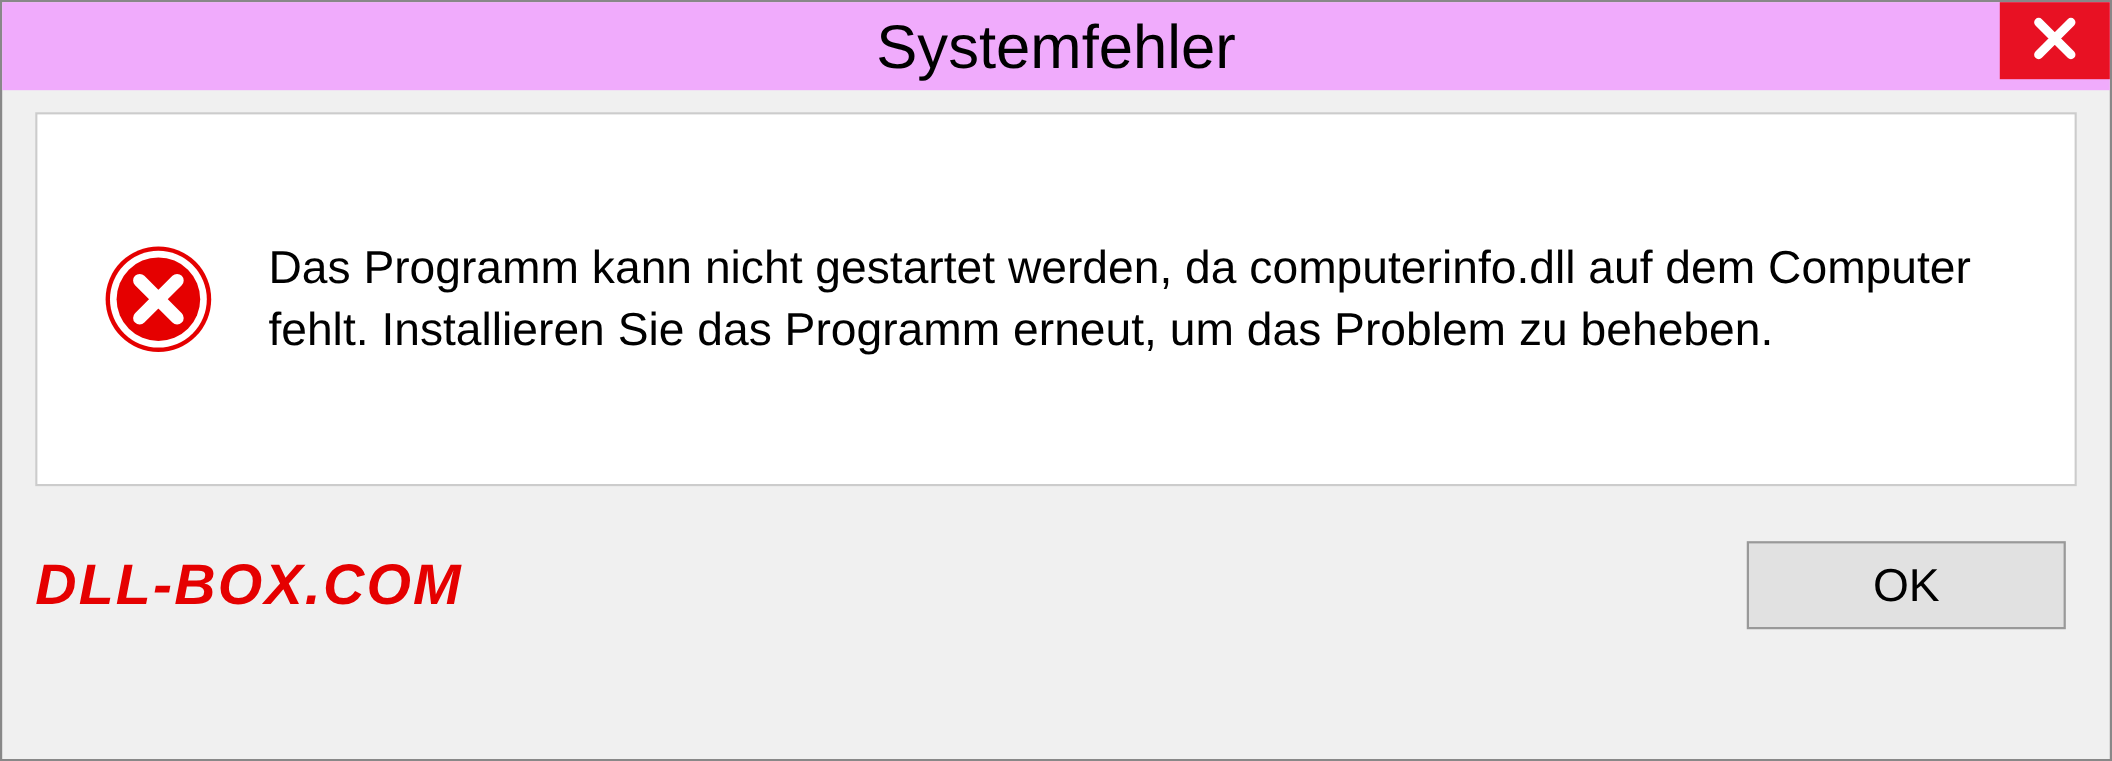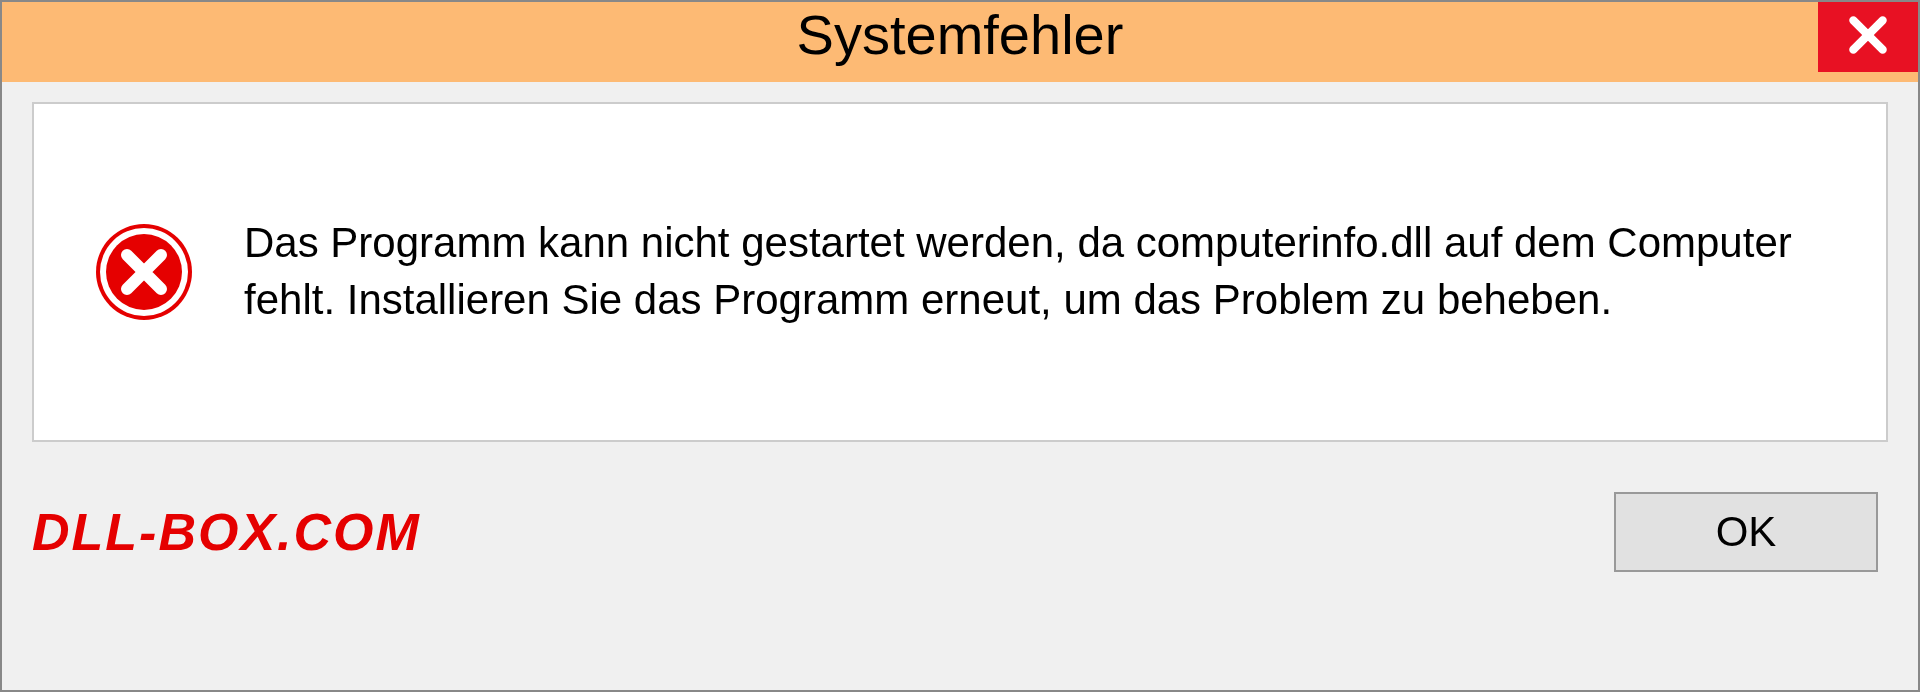--- a/index.html
+++ b/index.html
@@ -20,24 +20,24 @@
       width: 1920px;
       height: 692px;
       background: #f0f0f0;
       border: 2px solid #888888;
       position: relative;
     }
     
     .titlebar {
       height: 80px;
       display: flex;
-      align-items: flex-start;
+      align-items: center;
       justify-content: center;
       position: relative;
-      background: #fdba74;
+      background: #f0abfc;
     }
     
     .title {
       font-size: 56px;
       font-weight: 400;
       color: #000000;
       text-align: center;
     }
     
     .close-button {
@@ -98,21 +98,21 @@
     .watermark {
       font-size: 52px;
       font-weight: 900;
       font-style: italic;
       color: #e50000;
       letter-spacing: 2px;
       font-family: Arial, sans-serif;
     }
     
     .ok-button {
-      width: 264px;
+      width: 290px;
       height: 80px;
       background: #e1e1e1;
       border: 2px solid #999999;
       font-size: 42px;
       font-weight: 400;
       color: #000000;
       cursor: pointer;
       display: flex;
       align-items: center;
       justify-content: center;

